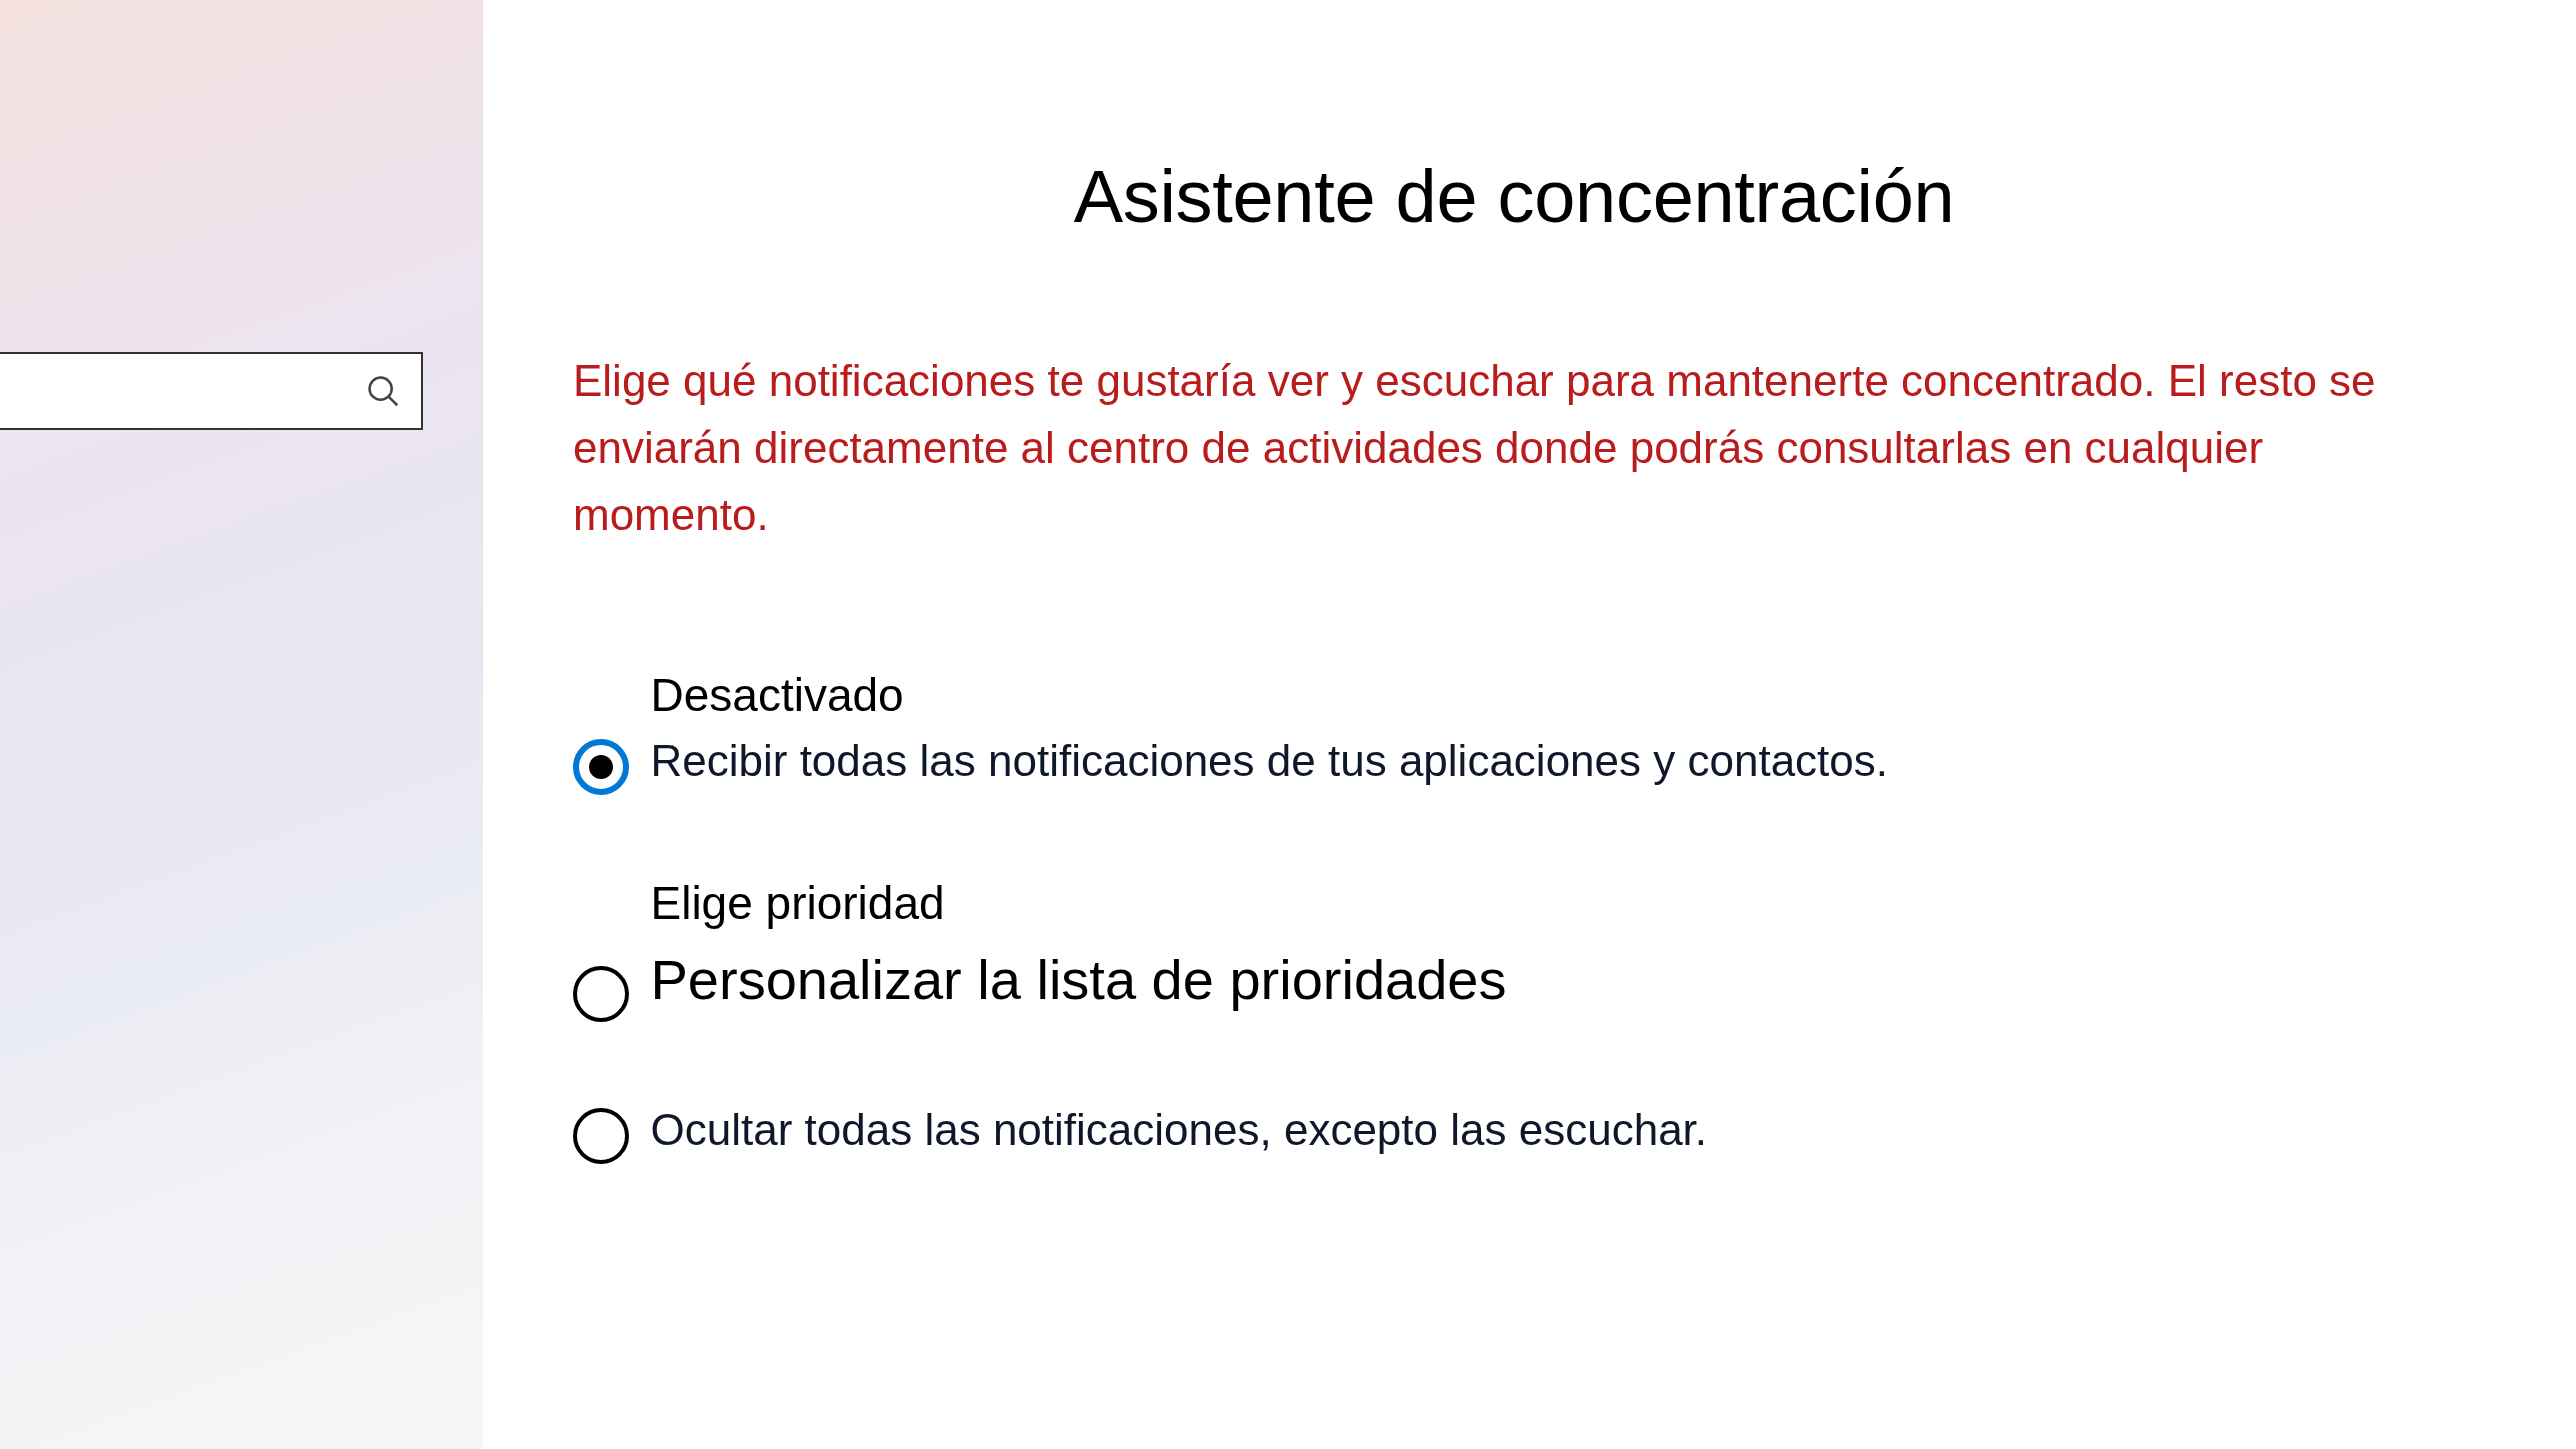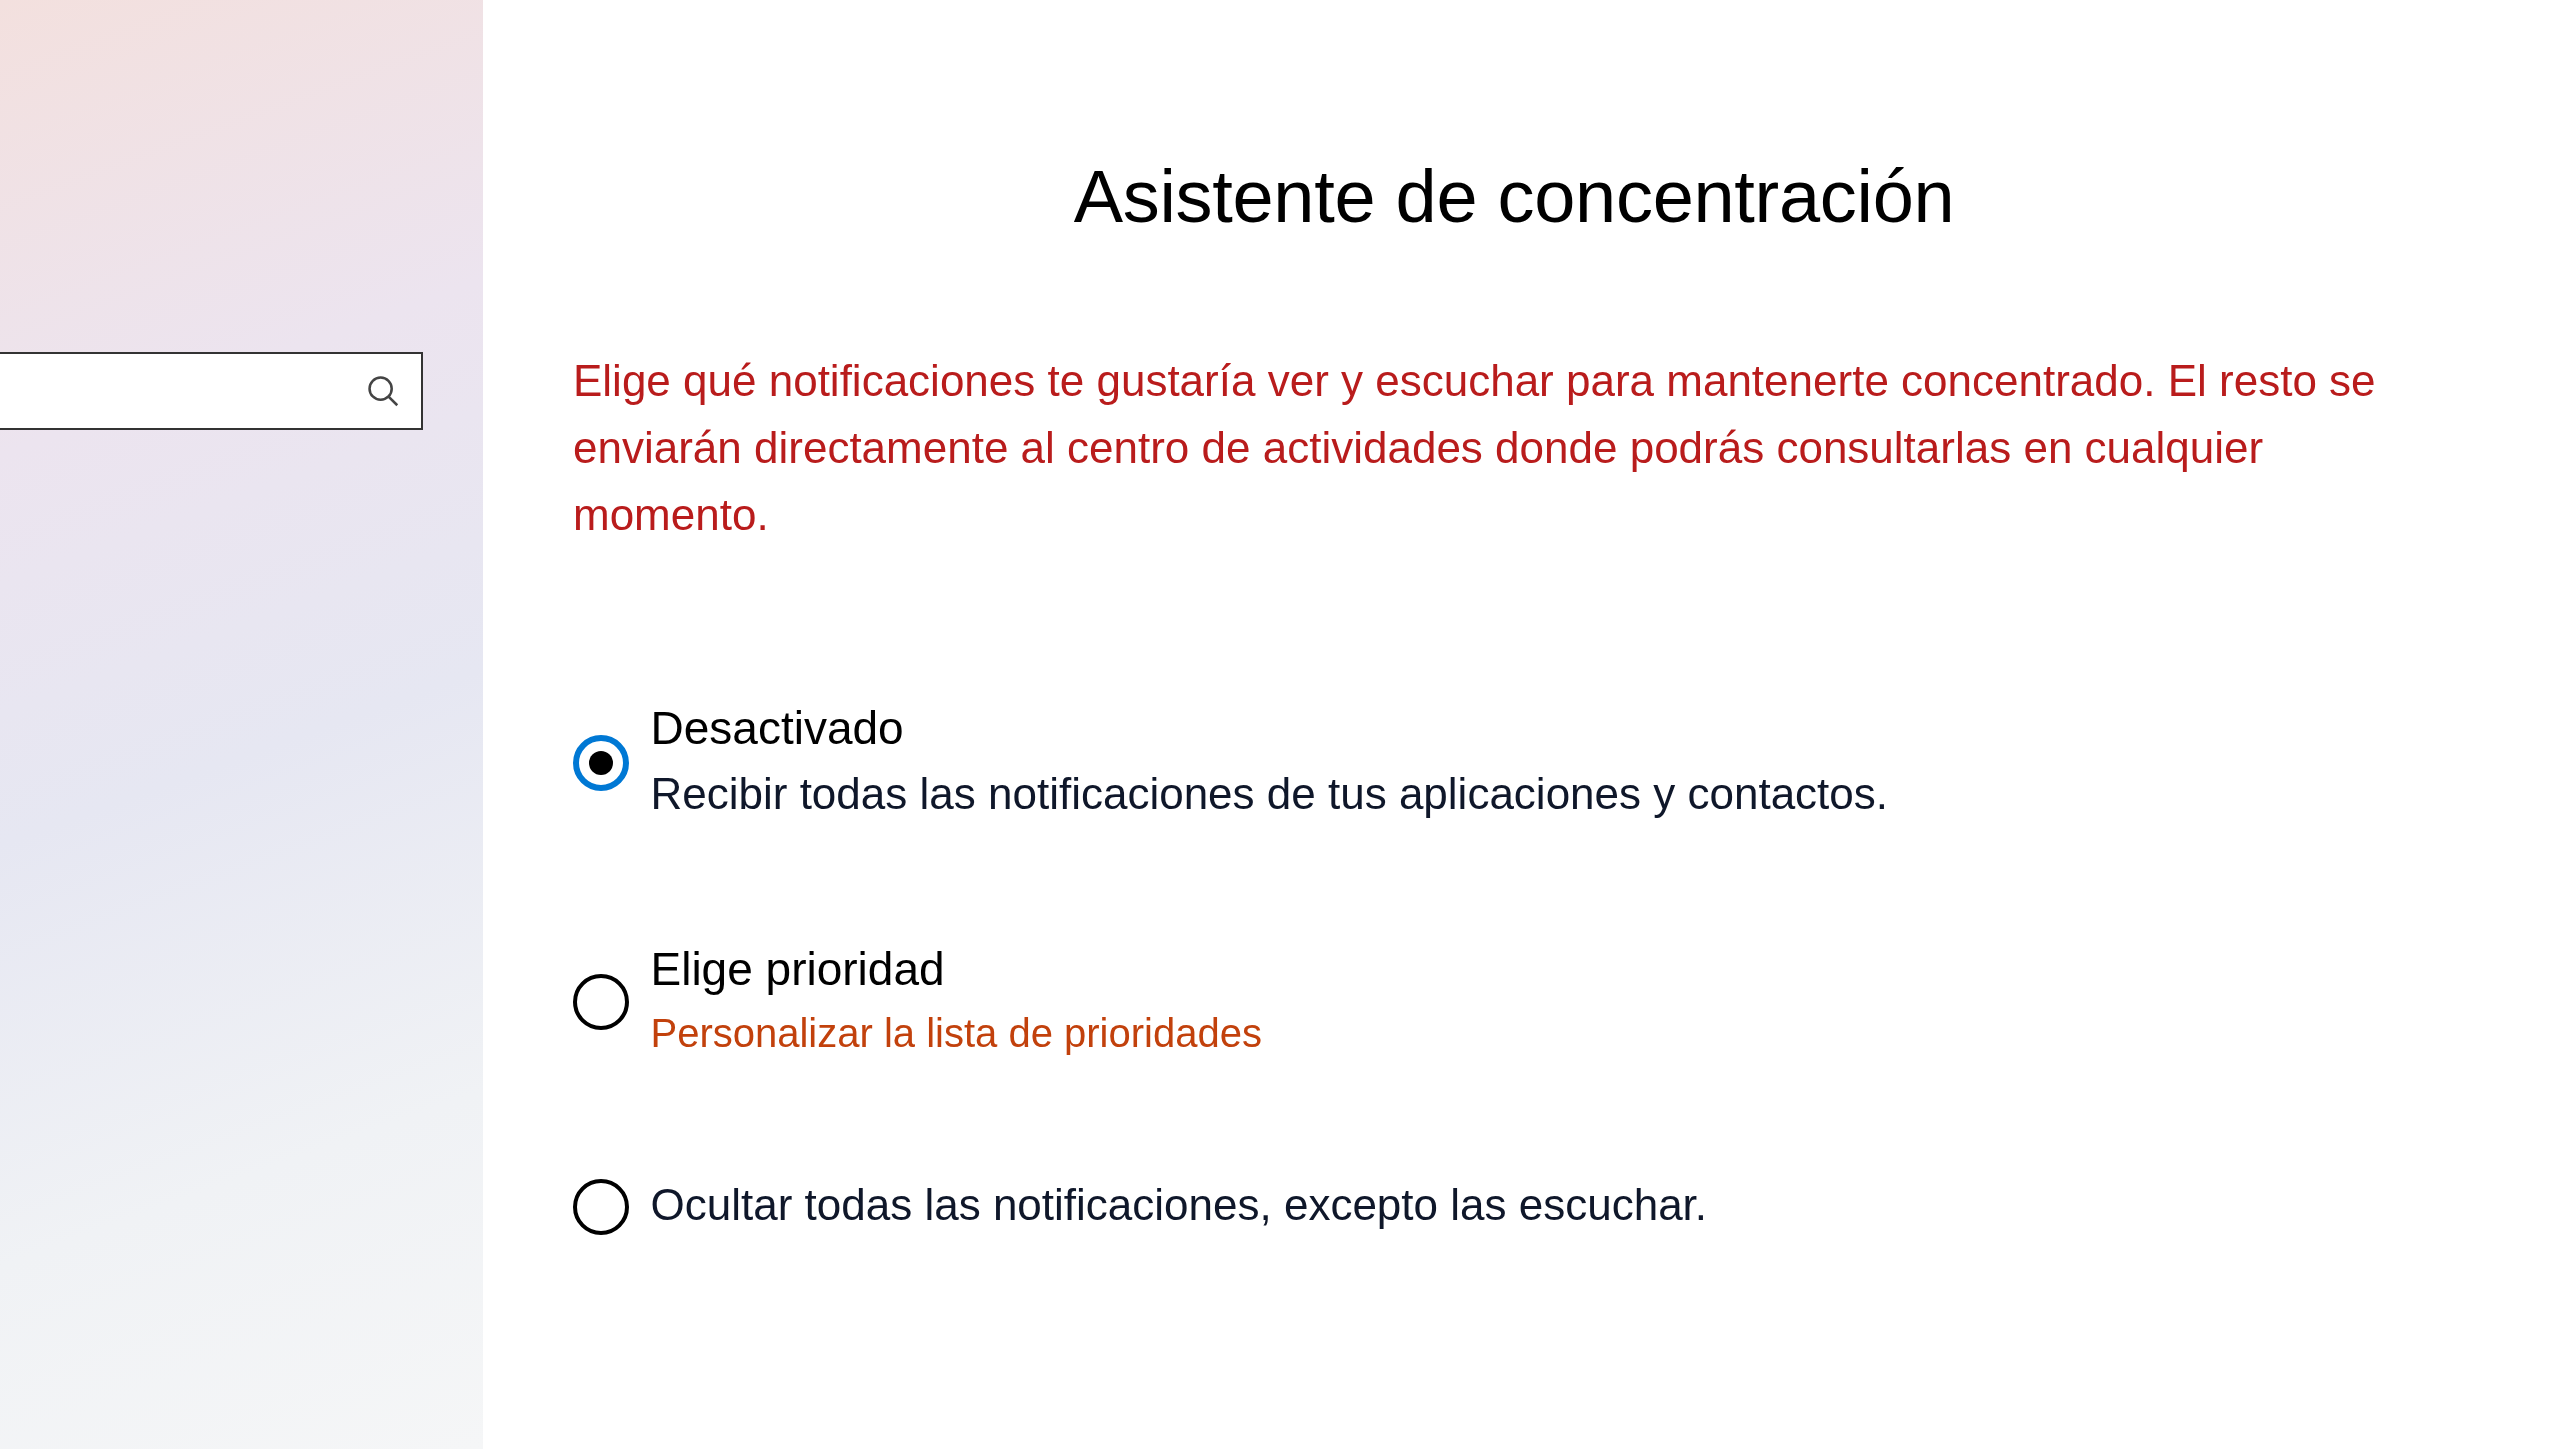--- a/index.html
+++ b/index.html
@@ -78,23 +78,22 @@
     margin-bottom: 113px;
     max-width: 1986px;
   }
   .options {
     display: flex;
     flex-direction: column;
     gap: 75px;
   }
   .option {
     display: flex;
-    align-items: center;
+    align-items: flex-end;
     gap: 21.5px;
-    margin-top: 33px;
   }
   .radio-wrap {
     flex-shrink: 0;
     padding-top: 4px;
   }
   .radio {
     width: 56px;
     height: 56px;
     border-radius: 50%;
     border: 4.7px solid #000000;
@@ -126,22 +125,22 @@
     color: #000000;
     line-height: 1.45;
   }
   .option-desc {
     font-size: 44px;
     color: #0f172a;
     line-height: 1.52;
     max-width: 1945px;
   }
   .option-link {
-    font-size: 40px;
-    color: #c2410c;
+    font-size: 56px;
+    color: #000000;
     line-height: 1.52;
     cursor: pointer;
   }
 </style>
 </head>
 <body>
 
 <div class="app">
   <aside class="sidebar">
     <div class="search-box">

